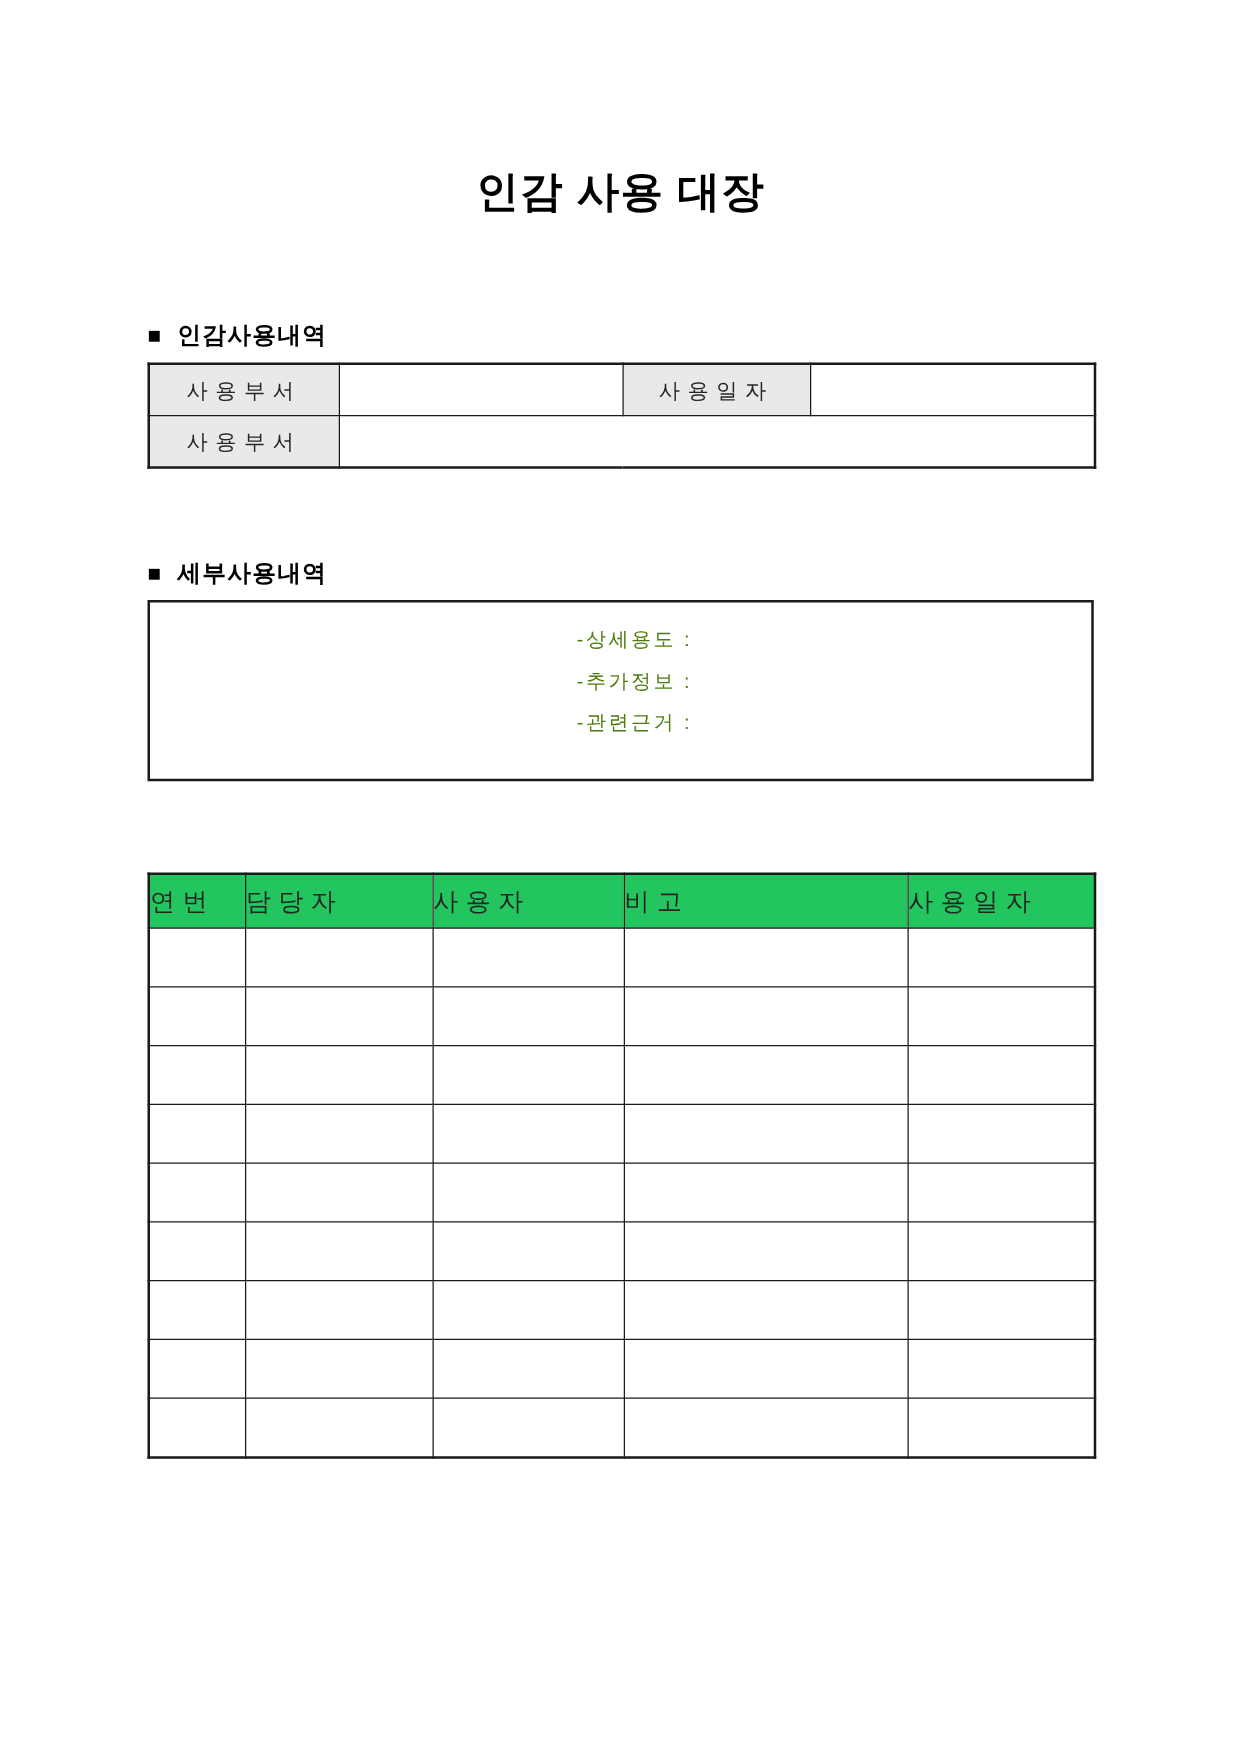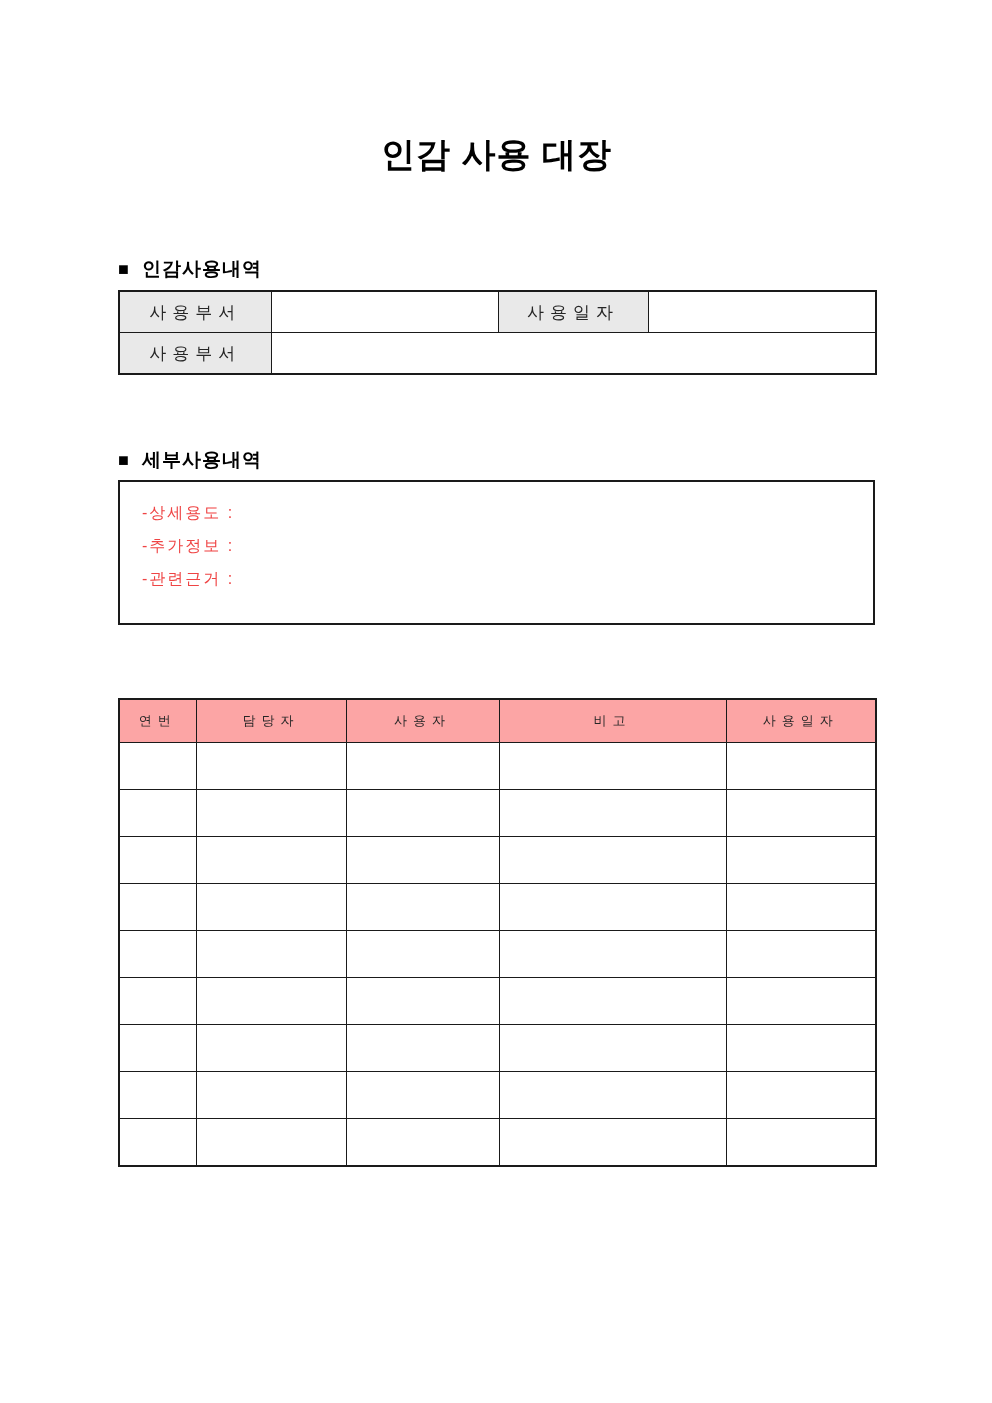--- a/index.html
+++ b/index.html
@@ -84,32 +84,33 @@
     height: 141px;
     border: 2px solid #1a1a1a;
     background: #ffffff;
     box-sizing: content-box;
   }
   .detail-line {
     margin: 0;
     padding-left: 22px;
     font-size: 16px;
     line-height: 33px;
-    color: #ef4444;
+    color: #4d7c0f;
     letter-spacing: 2px;
+    text-align: center;
   }
   .detail-line:first-child { padding-top: 14px; }
 
   .log-table { top: 698px; }
   .log-table th {
     height: 42px;
-    background: #fca5a5;
-    text-align: center;
+    background: #22c55e;
+    text-align: left;
     vertical-align: middle;
-    font-size: 13px;
+    font-size: 20px;
     font-weight: 400;
     color: #262626;
     letter-spacing: 6px;
     padding-left: 6px;
   }
   .log-table td {
     height: 46px;
     background: #ffffff;
   }
 </style>

